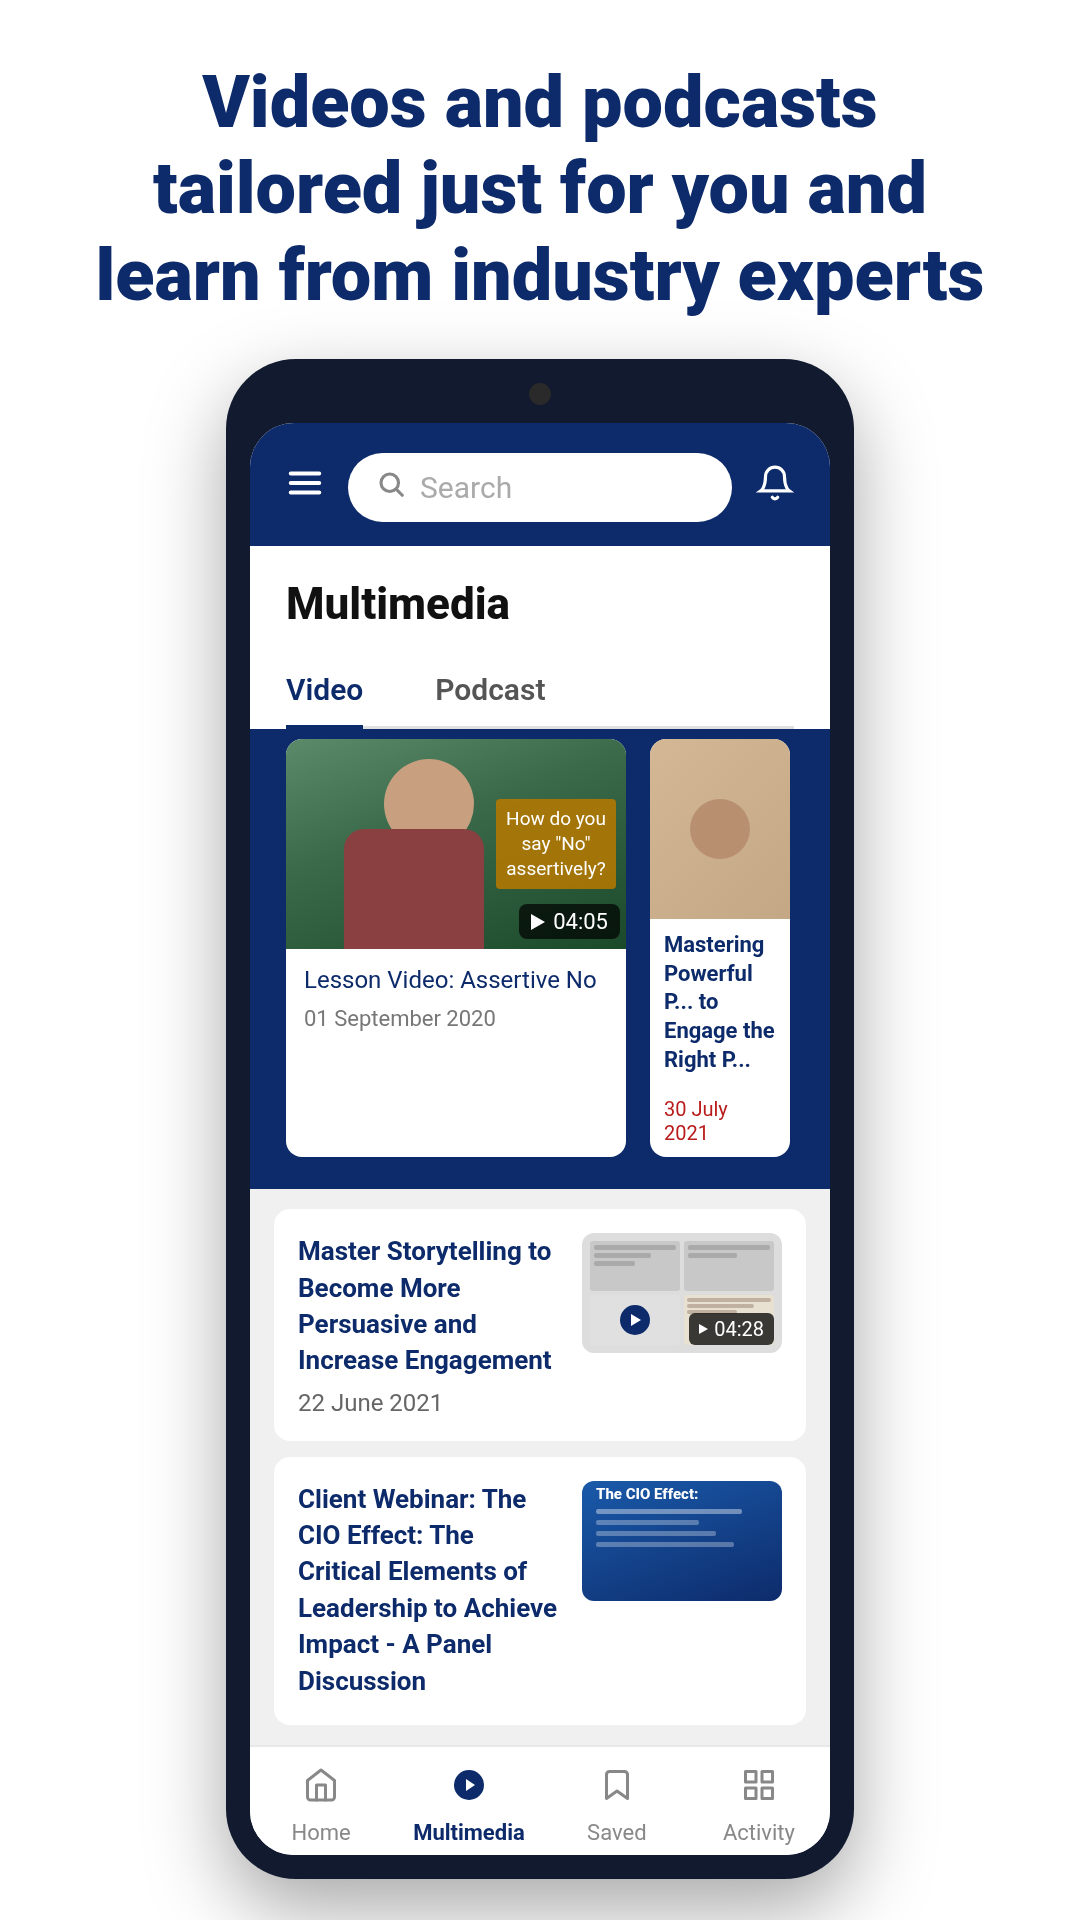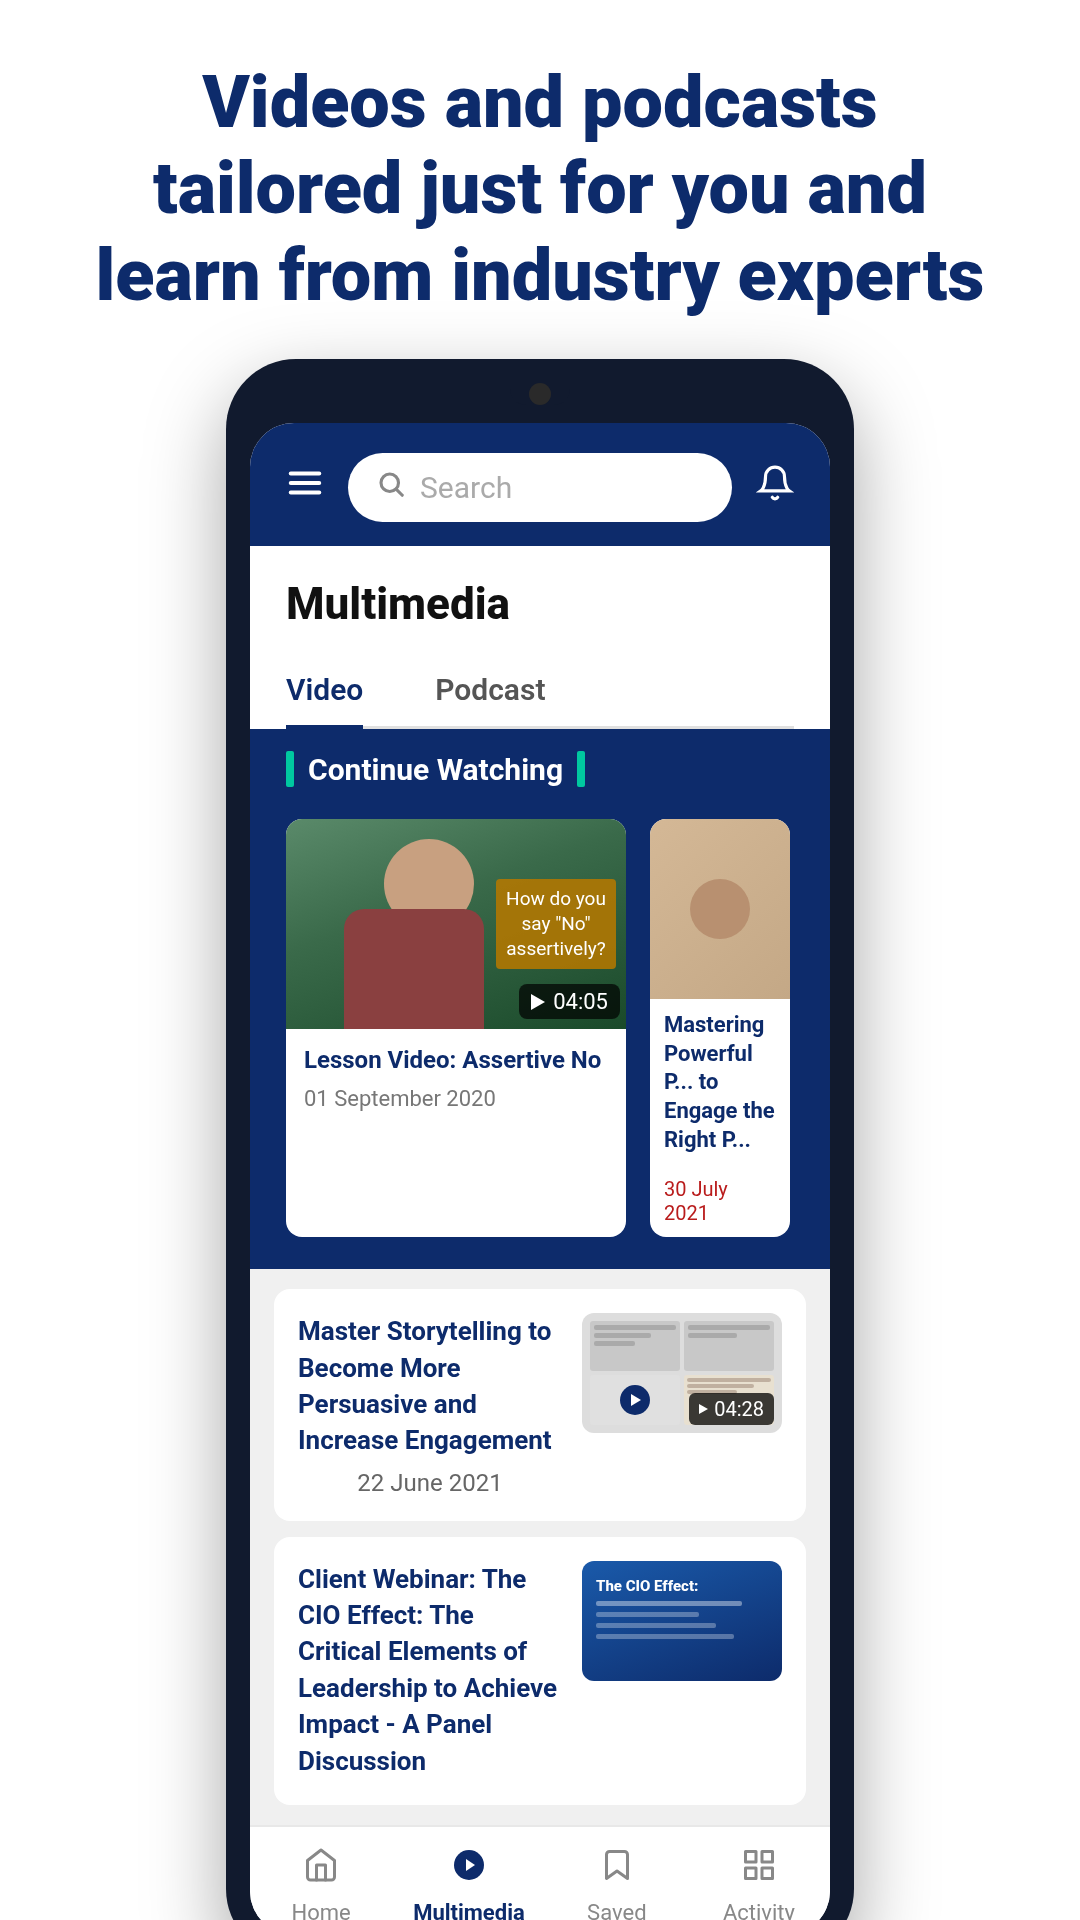--- a/index.html
+++ b/index.html
@@ -225,21 +225,21 @@
       border-radius: 4px;
       line-height: 1.3;
       max-width: 110px;
       text-align: center;
     }
     .video-card-info {
       padding: 16px 18px 20px;
     }
     .video-card-title {
       font-size: 24px;
-      font-weight: 700;
+      font-weight: 400;
       color: #0d2b6b;
       margin-bottom: 10px;
       line-height: 1.3;
     }
     .video-card-date {
       font-size: 22px;
       color: #777;
     }
     .partial-info {
       padding: 12px 14px;
@@ -278,21 +278,20 @@
     .list-item-title {
       font-size: 26px;
       font-weight: 700;
       color: #0d2b6b;
       line-height: 1.4;
       margin-bottom: 10px;
     }
     .list-item-date {
       font-size: 24px;
       color: #666;
-      text-align: center;
     }
     .list-thumb {
       width: 200px;
       height: 120px;
       border-radius: 12px;
       overflow: hidden;
       position: relative;
       flex-shrink: 0;
     }
     .thumb-slide-content {
@@ -432,25 +431,20 @@
       <div class="tabs">
         <div class="tab active">
           <span>Video</span>
         </div>
         <div class="tab">
           <span>Podcast</span>
         </div>
       </div>
     </div>
 
-    <div class="continue-watching-section">
-      <div class="continue-watching-title">
-        <span>Continue Watching</span>
-      </div>
-    </div>
 
     <div class="cards-scroll">
 
       <div class="video-card">
         <div class="video-thumb">
           <div class="thumb-face" style="background: linear-gradient(160deg, #5a8a6a 0%, #3a6a4a 40%, #1a4a2a 100%); position: relative;">
 
             <div style="width:100%;height:100%;display:flex;align-items:center;justify-content:center;position:relative;">
               <div style="width:90px;height:90px;background:#c8a080;border-radius:50%;position:absolute;top:20px;left:50%;transform:translateX(-80%);"></div>
               <div style="width:140px;height:120px;background:#8a4040;border-radius:20px 20px 0 0;position:absolute;bottom:0;left:50%;transform:translateX(-80%);"></div>
@@ -515,21 +509,21 @@
             <span>04:28</span>
           </div>
         </div>
       </div>
 
       <div class="list-item" style="padding-bottom:16px;">
         <div class="list-item-text">
           <div class="list-item-title">Client Webinar: The CIO Effect: The Critical Elements of Leadership to Achieve Impact - A Panel Discussion</div>
         </div>
         <div class="list-thumb">
-          <div class="thumb-cio-bg" style="background:linear-gradient(160deg,#1a5aaa 0%,#0d2b6b 100%);padding:16px 14px;gap:6px;">
+          <div class="thumb-cio-bg" style="background:linear-gradient(160deg,#1a5aaa 0%,#0d2b6b 100%);padding:4px 14px;gap:6px;">
             <div class="cio-title-text" style="color:#fff;font-size:15px;font-weight:800;line-height:1.2;">The CIO Effect:</div>
             <div class="cio-line" style="height:5px;background:rgba(255,255,255,0.4);border-radius:2px;width:85%;"></div>
             <div class="cio-line short" style="height:5px;background:rgba(255,255,255,0.3);border-radius:2px;width:60%;"></div>
             <div class="cio-line med" style="height:5px;background:rgba(255,255,255,0.3);border-radius:2px;width:70%;"></div>
             <div class="cio-line" style="height:5px;background:rgba(255,255,255,0.3);border-radius:2px;width:80%;"></div>
           </div>
         </div>
       </div>
     </div>
 

